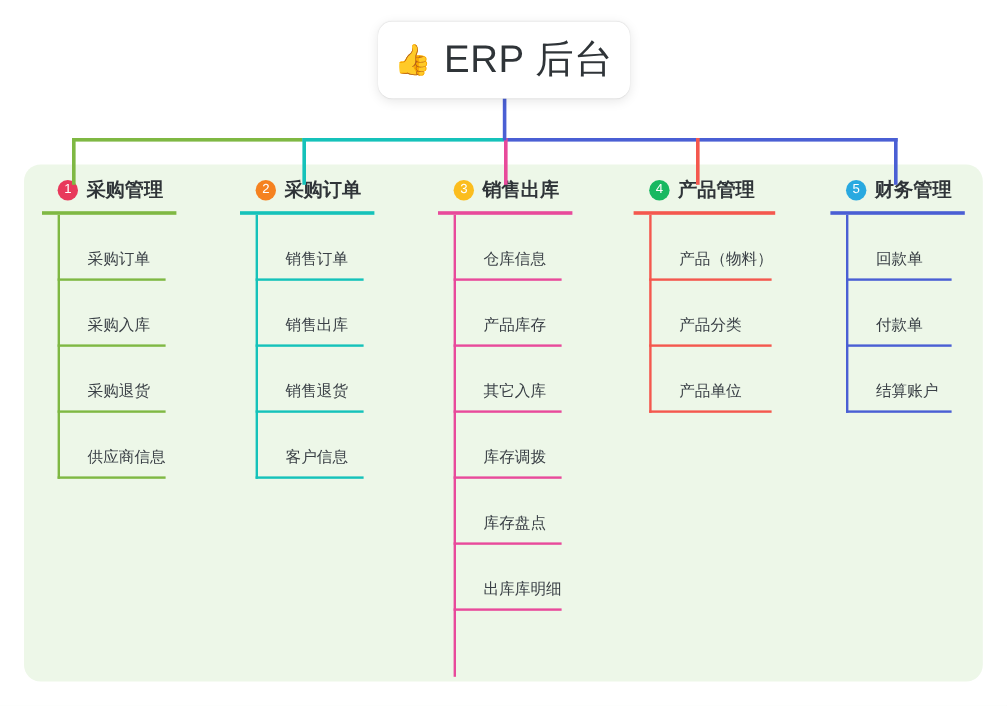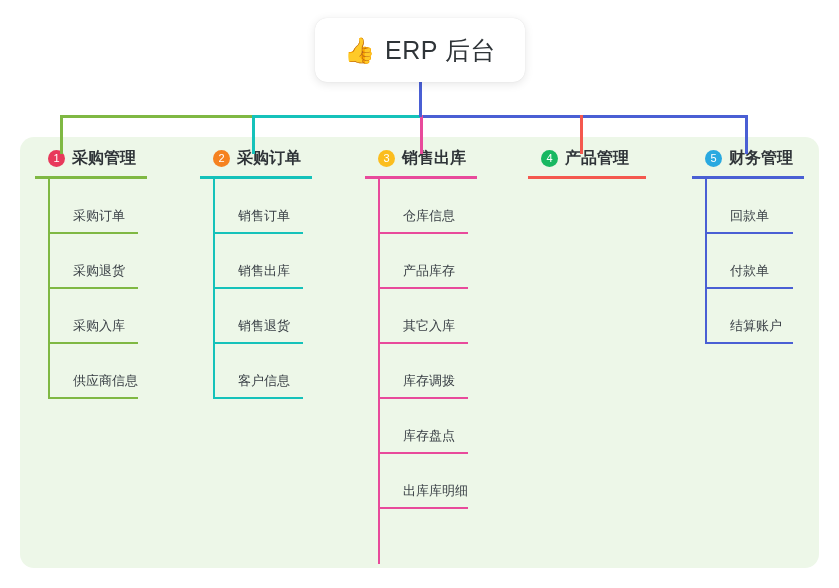--- a/index.html
+++ b/index.html
@@ -34,21 +34,21 @@
     justify-content: center;
     gap: 10px;
     z-index: 5;
   }
   .root-emoji {
     font-size: 25px;
     line-height: 1;
     display: inline-block;
   }
   .root-title {
-    font-size: 25px;
+    font-size: 32px;
     color: #2f3438;
     letter-spacing: 0.5px;
     white-space: nowrap;
   }
 
   
   .trunk {
     position: absolute;
     left: 419px;
     top: 82px;
@@ -180,28 +180,28 @@
           <span class="col-title">采购管理</span>
         </div>
         <div class="col-rule" style="width: 112px; background: rgb(127, 184, 67);"></div>
         <div class="col-body">
           <div class="spine" style="background: rgb(127, 184, 67); height: 220px;"></div>
           <div class="leaf">
             <span class="leaf-label">采购订单</span>
             <div class="leaf-rule" style="width: 90px; background: rgb(127, 184, 67);"></div>
           </div>
           <div class="leaf">
+            <span class="leaf-label">采购入库</span>
+            <div class="leaf-rule" style="width: 90px; background: rgb(127, 184, 67);"></div>
+          </div>
+          <div class="leaf">
             <span class="leaf-label">采购退货</span>
             <div class="leaf-rule" style="width: 90px; background: rgb(127, 184, 67);"></div>
           </div>
           <div class="leaf">
-            <span class="leaf-label">采购入库</span>
-            <div class="leaf-rule" style="width: 90px; background: rgb(127, 184, 67);"></div>
-          </div>
-          <div class="leaf">
             <span class="leaf-label">供应商信息</span>
             <div class="leaf-rule" style="width: 90px; background: rgb(127, 184, 67);"></div>
           </div>
         </div>
       </div>
       <div class="col" style="left: 200px; width: 150px;">
         <div class="col-head">
           <span class="badge" style="background: rgb(245, 130, 32);">2</span>
           <span class="col-title">采购订单</span>
         </div>
@@ -259,20 +259,35 @@
             <div class="leaf-rule" style="width: 90px; background: rgb(232, 74, 155);"></div>
           </div>
         </div>
       </div>
       <div class="col" style="left: 528px; width: 155px;">
         <div class="col-head">
           <span class="badge" style="background: rgb(24, 184, 97);">4</span>
           <span class="col-title">产品管理</span>
         </div>
         <div class="col-rule" style="width: 118px; background: rgb(244, 88, 78);"></div>
+        <div class="col-body">
+          <div class="spine" style="background: rgb(244, 88, 78); height: 165px;"></div>
+          <div class="leaf">
+            <span class="leaf-label">产品（物料）</span>
+            <div class="leaf-rule" style="width: 102px; background: rgb(244, 88, 78);"></div>
+          </div>
+          <div class="leaf">
+            <span class="leaf-label">产品分类</span>
+            <div class="leaf-rule" style="width: 102px; background: rgb(244, 88, 78);"></div>
+          </div>
+          <div class="leaf">
+            <span class="leaf-label">产品单位</span>
+            <div class="leaf-rule" style="width: 102px; background: rgb(244, 88, 78);"></div>
+          </div>
+        </div>
       </div>
       <div class="col" style="left: 692px; width: 135px;">
         <div class="col-head">
           <span class="badge" style="background: rgb(41, 169, 224);">5</span>
           <span class="col-title">财务管理</span>
         </div>
         <div class="col-rule" style="width: 112px; background: rgb(74, 95, 212);"></div>
         <div class="col-body">
           <div class="spine" style="background: rgb(74, 95, 212); height: 165px;"></div>
           <div class="leaf">

